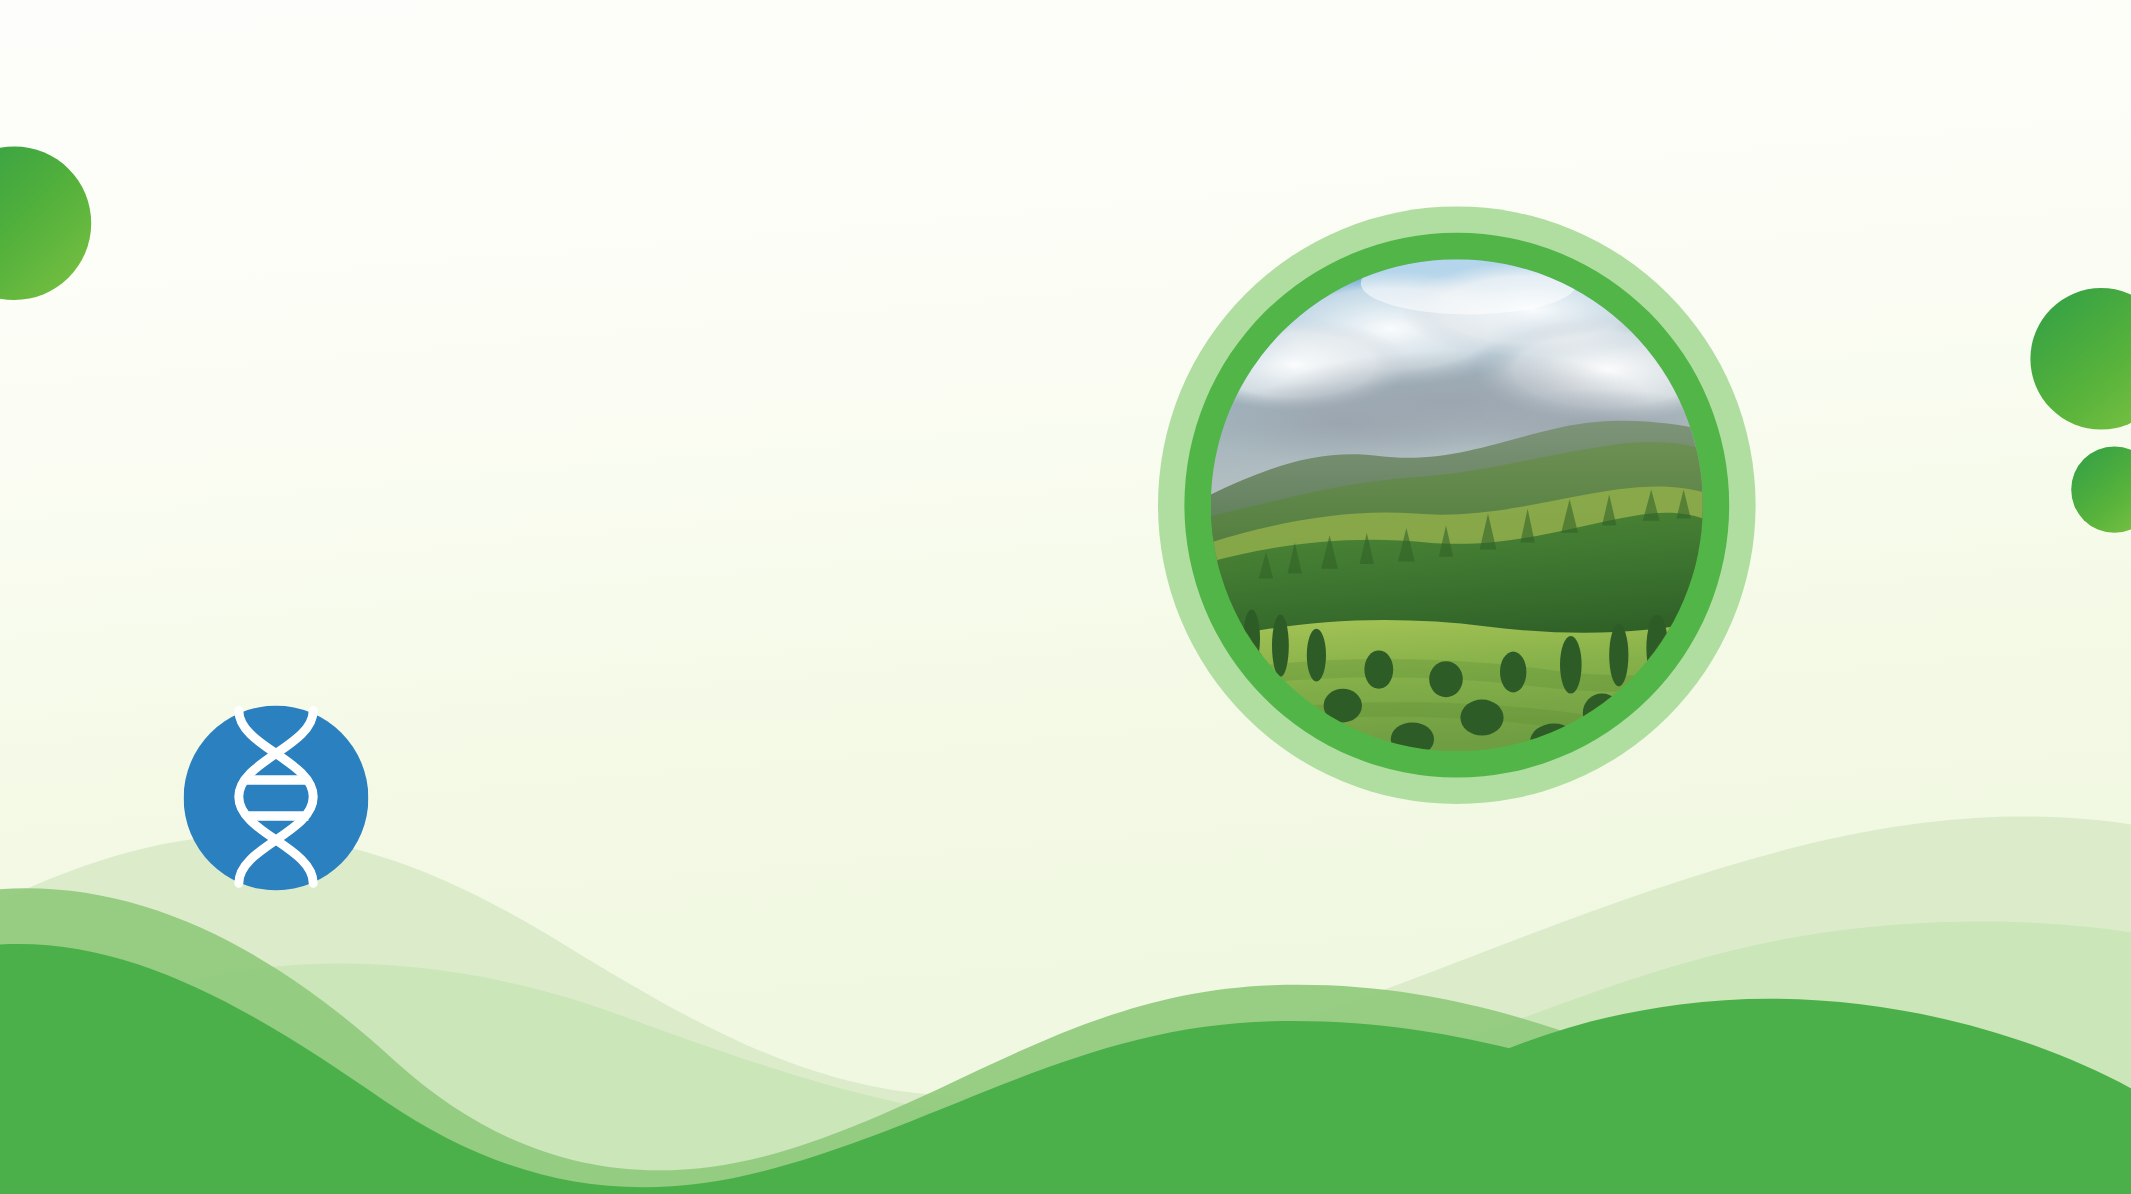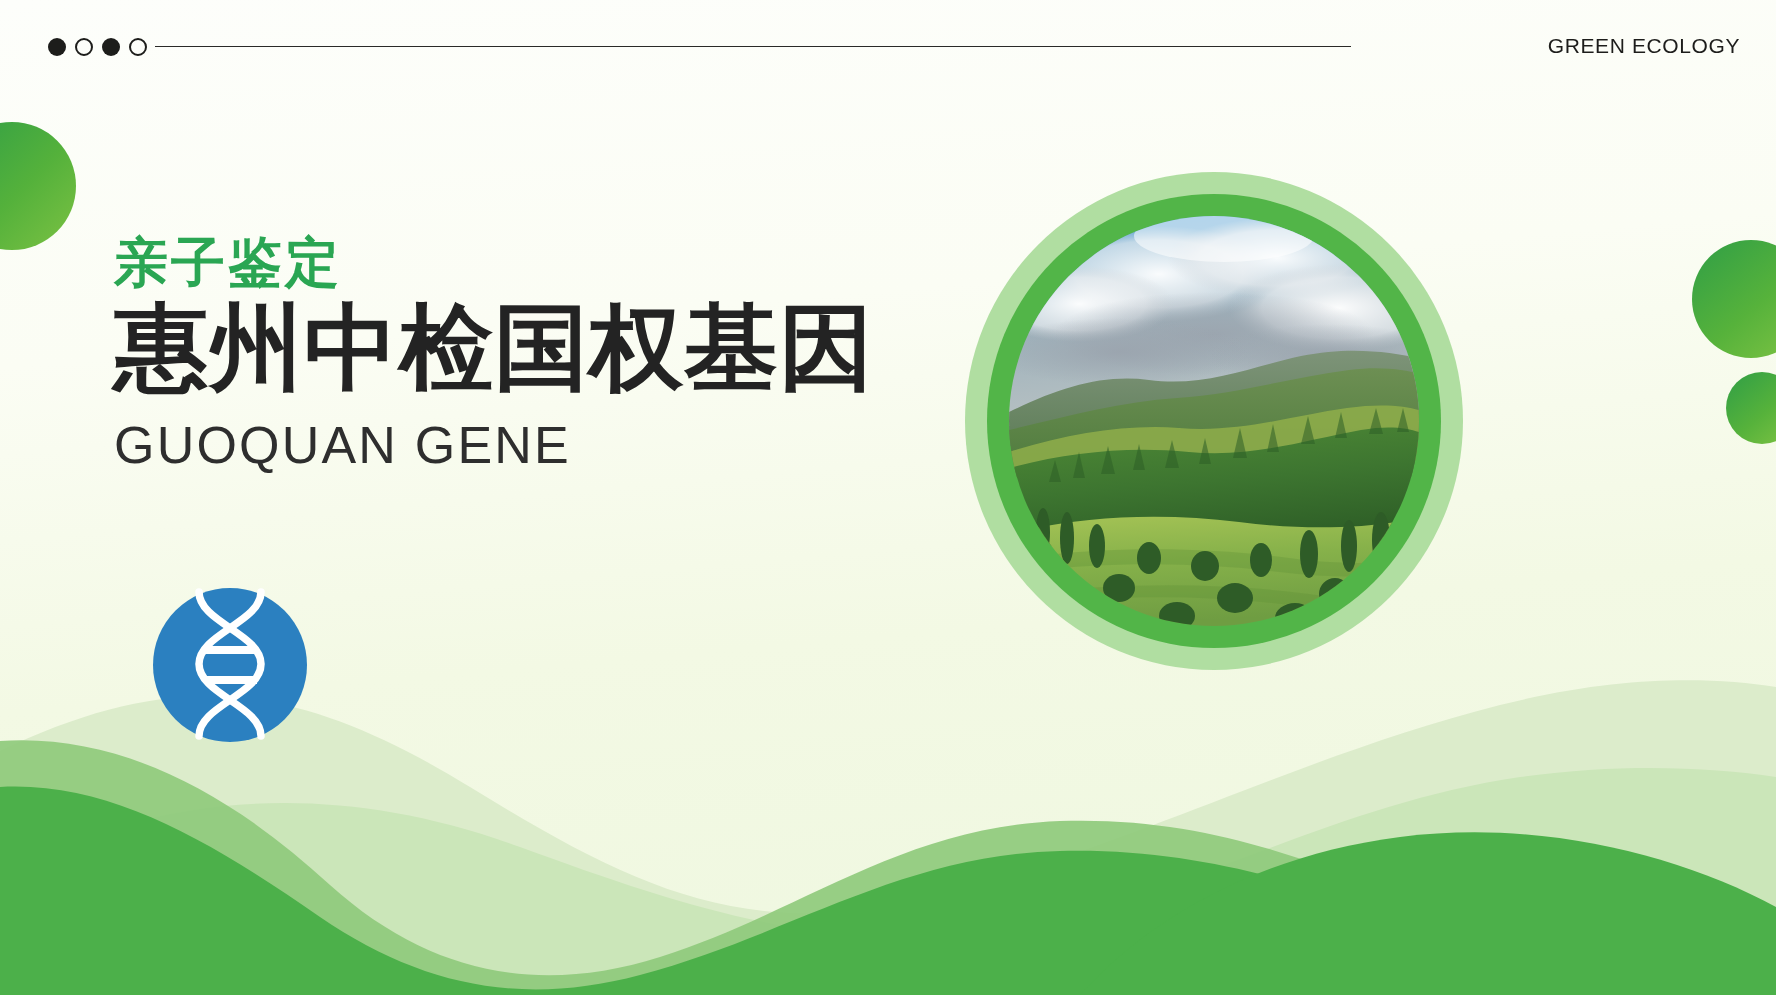--- a/index.html
+++ b/index.html
@@ -99,46 +99,31 @@
 </style>
 </head>
 <body>
 
 <div id="slide">
 
   <div class="deco-circle" id="deco-left-top"></div>
   <div class="deco-circle" id="deco-right-upper"></div>
   <div class="deco-circle" id="deco-right-lower"></div>
 
-  <div id="topbar">
-    <div id="dot-group">
-      <span class="dot filled"></span>
-      <span class="dot hollow"></span>
-      <span class="dot filled"></span>
-      <span class="dot hollow"></span>
-    </div>
-    <div id="topbar-rule"></div>
-    <div id="brand-tag">GREEN ECOLOGY</div>
-  </div>
 
   <div id="waves">
     <svg viewBox="0 0 1776 440" preserveAspectRatio="none" aria-hidden="true">
       <path d="M0,196 C180,110 300,128 470,232 C640,336 760,398 980,330 C1180,268 1320,196 1500,150 C1620,120 1710,122 1776,132 L1776,440 L0,440 Z" fill="#dceccb"></path>
       <path d="M0,322 C150,238 330,222 520,292 C700,358 840,402 1010,372 C1200,338 1330,250 1520,222 C1620,208 1710,212 1776,222 L1776,440 L0,440 Z" fill="#cbe6b9"></path>
       <path d="M0,186 C120,178 230,238 330,330 C430,420 540,440 660,402 C800,358 900,272 1060,266 C1240,260 1360,330 1500,380 C1620,422 1700,430 1776,430 L1776,440 L0,440 Z" fill="#8fca7c" opacity="0.92"></path>
       <path d="M0,232 C110,226 210,286 320,362 C420,430 520,452 640,420 C790,380 900,300 1060,296 C1230,292 1350,348 1490,392 C1610,428 1700,436 1776,436 L1776,440 L0,440 Z" fill="#4cb04a"></path>
       <path d="M1080,440 C1150,362 1260,300 1400,282 C1540,264 1680,300 1776,352 L1776,440 Z" fill="#4cb04a"></path>
     </svg>
   </div>
 
-  <div id="headline">
-    <div id="eyebrow">亲子鉴定</div>
-    <div id="main-title">惠州中检国权基因</div>
-    <div id="sub-title">GUOQUAN GENE</div>
-  </div>
 
   <div id="logo-mark">
     <svg viewBox="0 0 154 154" aria-hidden="true">
       <circle cx="77" cy="77" r="77" fill="#2b80c0"></circle>
       <g stroke="#ffffff" stroke-width="7.5" fill="none" stroke-linecap="round">
         <path d="M46,4 C46,34 108,46 108,76 C108,106 46,118 46,148"></path>
         <path d="M108,4 C108,34 46,46 46,76 C46,106 108,118 108,148"></path>
       </g>
       <g stroke="#ffffff" stroke-width="8" stroke-linecap="butt">
         <line x1="52" y1="62" x2="104" y2="62"></line>

